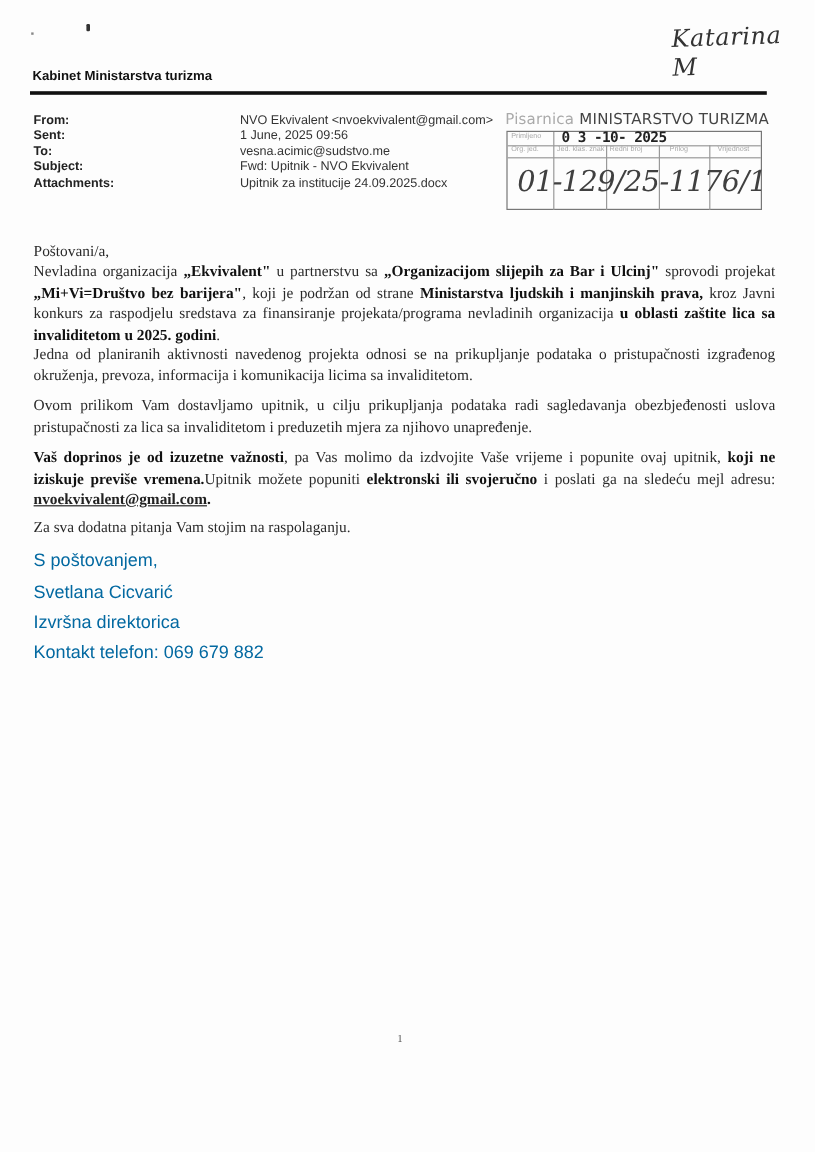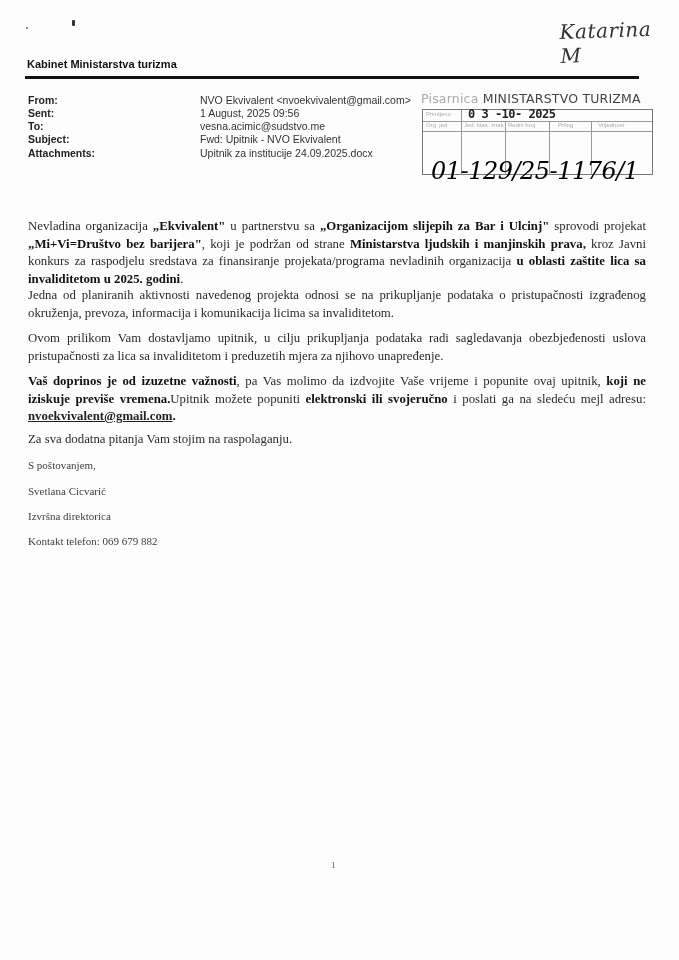--- a/index.html
+++ b/index.html
@@ -24,46 +24,46 @@
     .meta-row { position: absolute; left: 0; height: 14px; font-size: 10.5px; white-space: nowrap; }
     .meta-label { position: absolute; left: 0; font-weight: bold; color: #222; }
     .meta-value { position: absolute; left: 172px; color: #333; text-align: center; }
 
     .stamp-title {
       position: absolute; left: 421px; top: 91px; font-family: "DejaVu Sans", sans-serif; font-size: 12.5px;
       color: #444; letter-spacing: 0.2px; white-space: nowrap;
     }
     .stamp-title .faint { color: #aaa; }
     .stamp {
-      position: absolute; left: 422px; top: 109px; width: 231px; height: 66px; border: 1px solid #777;
+      position: absolute; left: 422px; top: 109px; width: 213px; height: 66px; border: 1px solid #777;
       box-sizing: border-box;
     }
     .stamp .row1 { position: absolute; left: 0; top: 0; width: 100%; height: 11px; border-bottom: 1px solid #999; }
     .stamp .row2 { position: absolute; left: 0; top: 11px; width: 100%; height: 10px; border-bottom: 1px solid #999; }
     .stamp .cell-label { position: absolute; top: 1px; font-size: 6px; color: #aaa; white-space: nowrap; }
     .stamp .vline { position: absolute; top: 11px; width: 1px; height: 54px; background: #999; }
     .stamp .vline-top { position: absolute; top: 0; width: 1px; height: 11px; background: #999; left: 38px; }
     .stamp-date {
       position: absolute; left: 45px; top: -3px; font-family: "DejaVu Sans Mono", monospace; font-size: 12px;
       font-weight: bold; color: #222; letter-spacing: -0.5px; white-space: nowrap;
     }
     .stamp-number {
       position: absolute; left: 8px; top: 27px; font-family: "DejaVu Serif", serif; font-style: italic;
-      font-size: 24px; color: #000000; white-space: nowrap; letter-spacing: -0.5px; margin-top: 20px;
+      font-size: 24px; color: #404040; white-space: nowrap; letter-spacing: -0.5px;
     }
 
     .body-text { position: absolute; left: 28px; width: 618px; font-family: "Liberation Serif", serif; font-size: 12.8px; color: #2a2a2a; line-height: 17.5px; text-align: justify; }
     .body-text b { color: #111; }
     .greeting { top: 201px; }
     .p1 { top: 218px; }
     .p2 { top: 287px; }
     .p3 { top: 330px; }
     .p4 { top: 373px; }
     .p5 { top: 431px; }
-    .sig-line { position: absolute; left: 28px; font-family: Liberation Serif, serif; font-size: 11px; color: #404040; white-space: nowrap; }
+    .sig-line { position: absolute; left: 28px; font-family: Liberation Sans, sans-serif; font-size: 15px; color: #0369a1; white-space: nowrap; }
     .s1 { top: 459px; }
     .s2 { top: 485px; }
     .s3 { top: 510px; }
     .s4 { top: 535px; }
     .email-link { text-decoration: underline; font-weight: bold; color: #222; }
     .page-number { position: absolute; left: 331px; top: 860px; font-family: "Liberation Serif", serif; font-size: 9px; color: #555; }
   </style>
 </head>
 <body>
 
@@ -75,21 +75,21 @@
   <div class="org-header">Kabinet Ministarstva turizma</div>
   <div class="header-rule"></div>
 
   <div class="meta">
     <div class="meta-row" style="top:0px">
       <span class="meta-label">From:</span>
       <span class="meta-value">NVO Ekvivalent &lt;nvoekvivalent@gmail.com&gt;</span>
     </div>
     <div class="meta-row" style="top:13px">
       <span class="meta-label">Sent:</span>
-      <span class="meta-value">1 August, 2025 09:56</span>
+      <span class="meta-value">1 June, 2025 09:56</span>
     </div>
     <div class="meta-row" style="top:26px">
       <span class="meta-label">To:</span>
       <span class="meta-value">vesna.acimic@sudstvo.me</span>
     </div>
     <div class="meta-row" style="top:39px">
       <span class="meta-label">Subject:</span>
       <span class="meta-value">Fwd: Upitnik - NVO Ekvivalent</span>
     </div>
     <div class="meta-row" style="top:53px">
@@ -114,20 +114,21 @@
       <span class="cell-label" style="left:135px">Prilog</span>
       <span class="cell-label" style="left:175px">Vrijednost</span>
     </div>
     <div class="vline" style="left:38px"></div>
     <div class="vline" style="left:82px"></div>
     <div class="vline" style="left:126px"></div>
     <div class="vline" style="left:168px"></div>
     <div class="stamp-number">01-129/25-1176/1</div>
   </div>
 
+  <div class="body-text greeting">Poštovani/a,</div>
 
   <div class="body-text p1">
     <span>Nevladina organizacija </span><b>„Ekvivalent"</b><span> u partnerstvu sa </span><b>„Organizacijom slijepih za Bar i Ulcinj"</b><span> sprovodi projekat </span><b>„Mi+Vi=Društvo bez barijera"</b><span>, koji je podržan od strane </span><b>Ministarstva ljudskih i manjinskih prava,</b><span> kroz Javni konkurs za raspodjelu sredstava za finansiranje projekata/programa nevladinih organizacija </span><b>u oblasti zaštite lica sa invaliditetom u 2025. godini</b><span>.</span>
   </div>
 
   <div class="body-text p2">Jedna od planiranih aktivnosti navedenog projekta odnosi se na prikupljanje podataka o pristupačnosti izgrađenog okruženja, prevoza, informacija i komunikacija licima sa invaliditetom.</div>
   <div class="body-text p4">
     <b>Vaš doprinos je od izuzetne važnosti</b><span>, pa Vas molimo da izdvojite Vaše vrijeme i popunite ovaj upitnik, </span><b>koji ne iziskuje previše vremena.</b><span>Upitnik možete popuniti </span><b>elektronski ili svojeručno</b><span> i poslati ga na sledeću mejl adresu: </span><span class="email-link">nvoekvivalent@gmail.com</span><b>.</b>
   </div>
 

